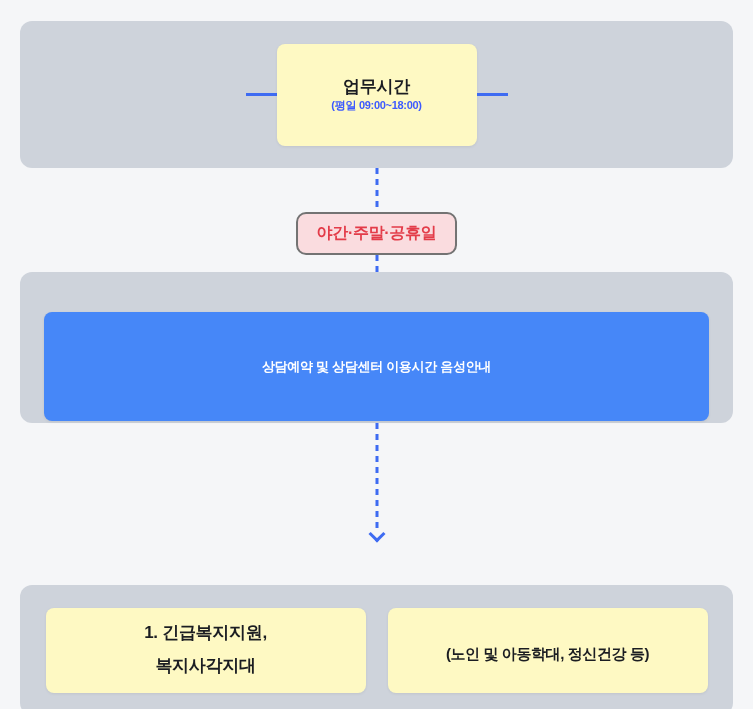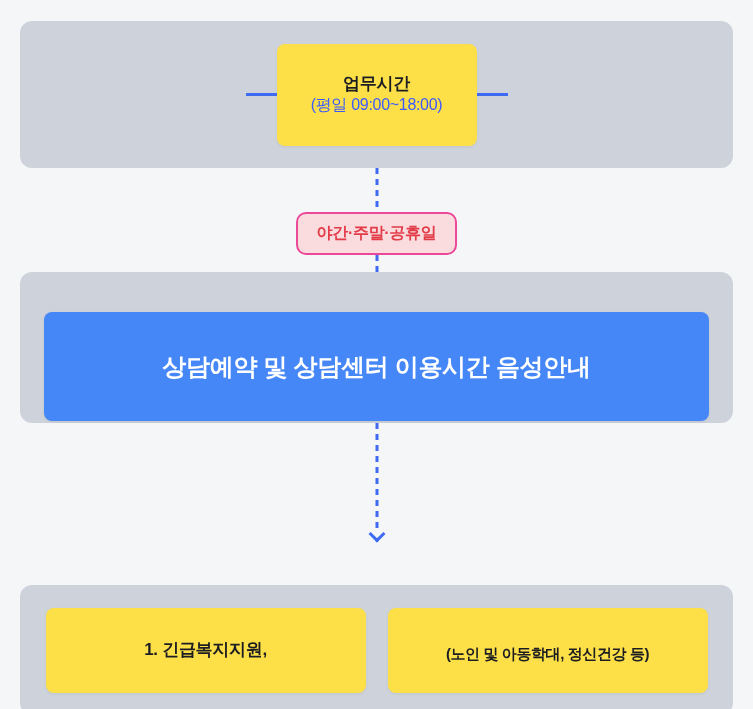--- a/index.html
+++ b/index.html
@@ -15,37 +15,37 @@
     position: absolute;
     left: 20px; width: 713px;
     background: #ced3db;
     border-radius: 12px;
   }
   .panel-top    { top: 21px;  height: 147px; display: flex; align-items: center; justify-content: center; }
   .panel-mid    { top: 272px; height: 151px; display: flex; align-items: center; justify-content: center; }
   .panel-bottom { top: 585px; height: 130px; display: flex; align-items: center; justify-content: center; gap: 22px; }
 
   .card {
-    background: #fde047;
+    background: #fef9c3;
     border-radius: 8px;
     box-shadow: 0 1px 3px rgba(0,0,0,0.07);
     display: flex; flex-direction: column;
     align-items: center; justify-content: center;
     text-align: center;
     color: #1b1d22;
   }
   .card-top { width: 200px; height: 102px; }
   .card-bottom { width: 320px; height: 85px; }
 
   .card-title {
     font-size: 17px; font-weight: 700; color: #1b1d22;
     letter-spacing: -0.3px; line-height: 1.35;
   }
   .card-subtitle-blue {
-    font-size: 16px; font-weight: 400;
+    font-size: 11px; font-weight: 700;
     color: #3d5afe; letter-spacing: -0.3px;
   }
   .card-sub-dark {
     margin-top: 9px;
     font-size: 15px; font-weight: 700;
     color: #1b1d22; letter-spacing: -0.4px;
   }
   .line2-gap { margin-top: 10px; }
 
   .h-connector {
@@ -76,37 +76,37 @@
     transform: translateX(-50%) rotate(45deg);
     border-right: 3px solid #3e6bf2;
     border-bottom: 3px solid #3e6bf2;
   }
 
   .badge {
     position: absolute;
     top: 212px; left: 50%;
     transform: translateX(-50%);
     background: #fadcdf;
-    border: 2px solid #ec4899;
+    border: 2px solid #737373;
     border-radius: 10px;
     padding: 9px 19px;
     font-size: 16px; font-weight: 700;
     color: #e33c49;
     letter-spacing: -0.3px;
     white-space: nowrap;
   }
 
   .cta-button {
     width: 665px; height: 109px;
     background: #4687f8;
     border: none;
     border-radius: 8px;
     color: #ffffff;
     font-family: inherit;
-    font-size: 24px; font-weight: 700;
+    font-size: 13px; font-weight: 700;
     letter-spacing: -0.3px;
     display: flex; align-items: center; justify-content: center;
     cursor: pointer;
     box-shadow: 0 1px 3px rgba(0,0,0,0.08);
     margin-top: 38px;
   }
 </style>
 </head>
 <body>
 
@@ -130,19 +130,20 @@
   <div class="panel panel-mid">
     <button class="cta-button">상담예약 및 상담센터 이용시간 음성안내</button>
   </div>
 
   <div class="v-dash v-dash-3"></div>
   <div class="arrow-head"></div>
 
   <div class="panel panel-bottom">
     <div class="card card-bottom">
       <div class="card-title">1. 긴급복지지원,</div>
+      <div class="card-title line2-gap">복지사각지대</div>
     </div>
     <div class="card card-bottom">
       <div class="card-sub-dark">(노인 및 아동학대, 정신건강 등)</div>
     </div>
   </div>
 
 </div>
 
 </body></html>

